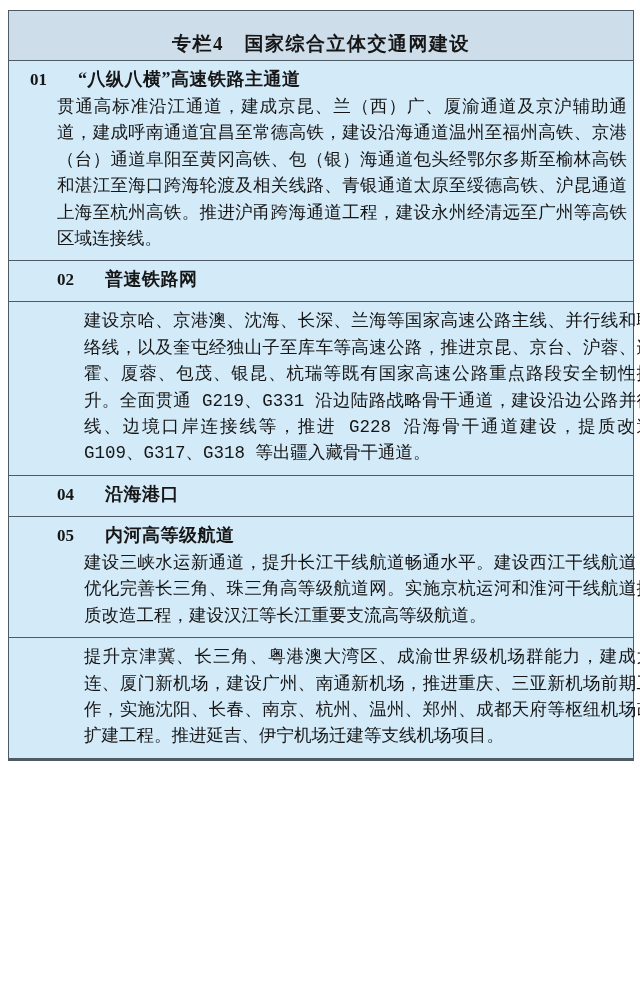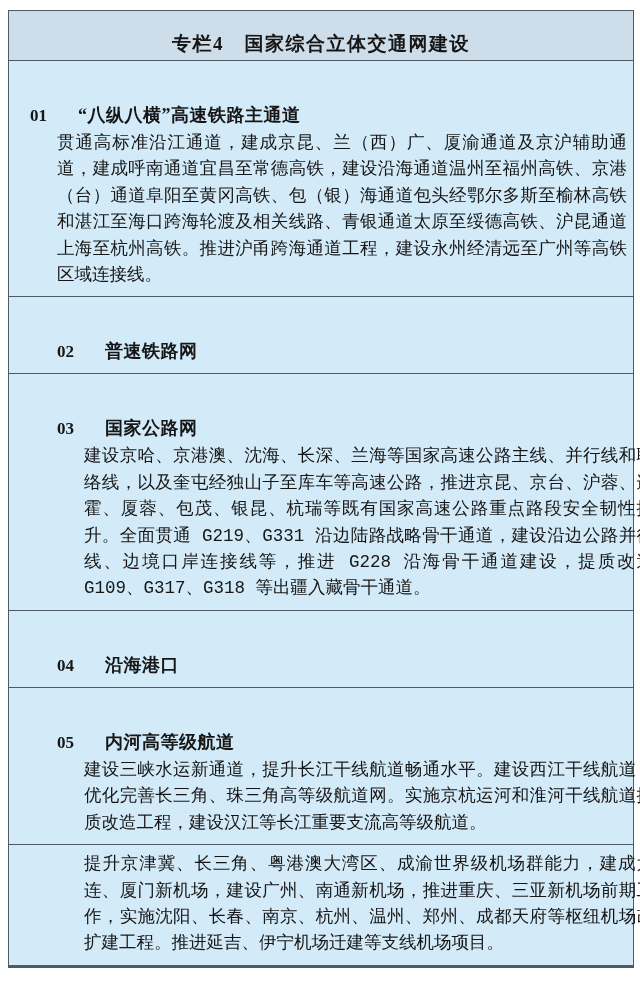--- a/index.html
+++ b/index.html
@@ -47,21 +47,20 @@
     padding-left:21px;
     line-height:27px;
     font-size:18px;
   }
   .sec-num{
     display:inline-block;
     width:48px;
     font-weight:bold;
     font-size:17px;
     font-family:"Liberation Serif","DejaVu Serif",serif;
-    margin-top:36px;
   }
   .sec-title{
     font-weight:bold;
     letter-spacing:0.5px;
     text-align:right;
   }
   .sec-body{
     margin:1px 4px 0 48px;
     width:570px;
     font-size:17.5px;
@@ -84,23 +83,20 @@
     <p class="sec-body">贯通高标准沿江通道，建成京昆、兰（西）广、厦渝通道及京沪辅助通道，建成呼南通道宜昌至常德高铁，建设沿海通道温州至福州高铁、京港（台）通道阜阳至黄冈高铁、包（银）海通道包头经鄂尔多斯至榆林高铁和湛江至海口跨海轮渡及相关线路、青银通道太原至绥德高铁、沪昆通道上海至杭州高铁。推进沪甬跨海通道工程，建设永州经清远至广州等高铁区域连接线。</p>
   </section>
 
   <section class="section">
     <div class="sec-head">
       <span class="sec-num">02</span><span class="sec-title">普速铁路网</span>
     </div>
   </section>
 
   <section class="section">
-    <div class="sec-head">
-      <span class="sec-num">03</span><span class="sec-title">国家公路网</span>
-    </div>
     <p class="sec-body">建设京哈、京港澳、沈海、长深、兰海等国家高速公路主线、并行线和联络线，以及奎屯经独山子至库车等高速公路，推进京昆、京台、沪蓉、连霍、厦蓉、包茂、银昆、杭瑞等既有国家高速公路重点路段安全韧性提升。全面贯通 G219、G331 沿边陆路战略骨干通道，建设沿边公路并行线、边境口岸连接线等，推进 G228 沿海骨干通道建设，提质改造 G109、G317、G318 等出疆入藏骨干通道。</p>
   </section>
 
   <section class="section">
     <div class="sec-head">
       <span class="sec-num">04</span><span class="sec-title">沿海港口</span>
     </div>
   </section>
 
   <section class="section">

